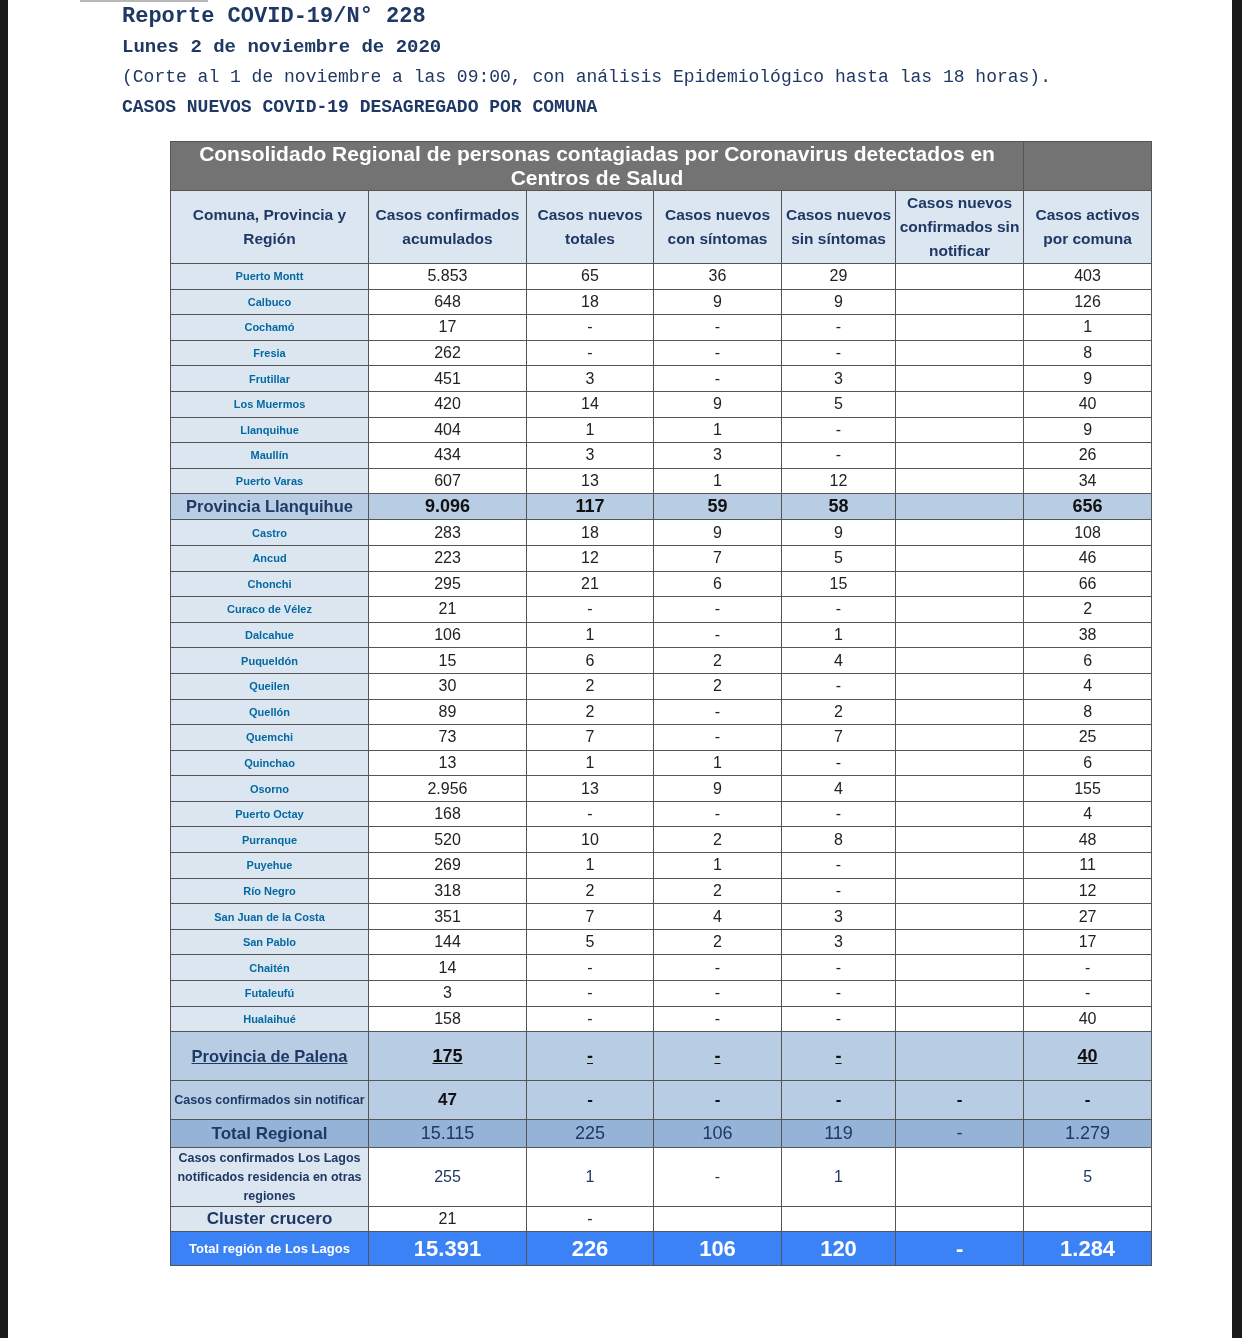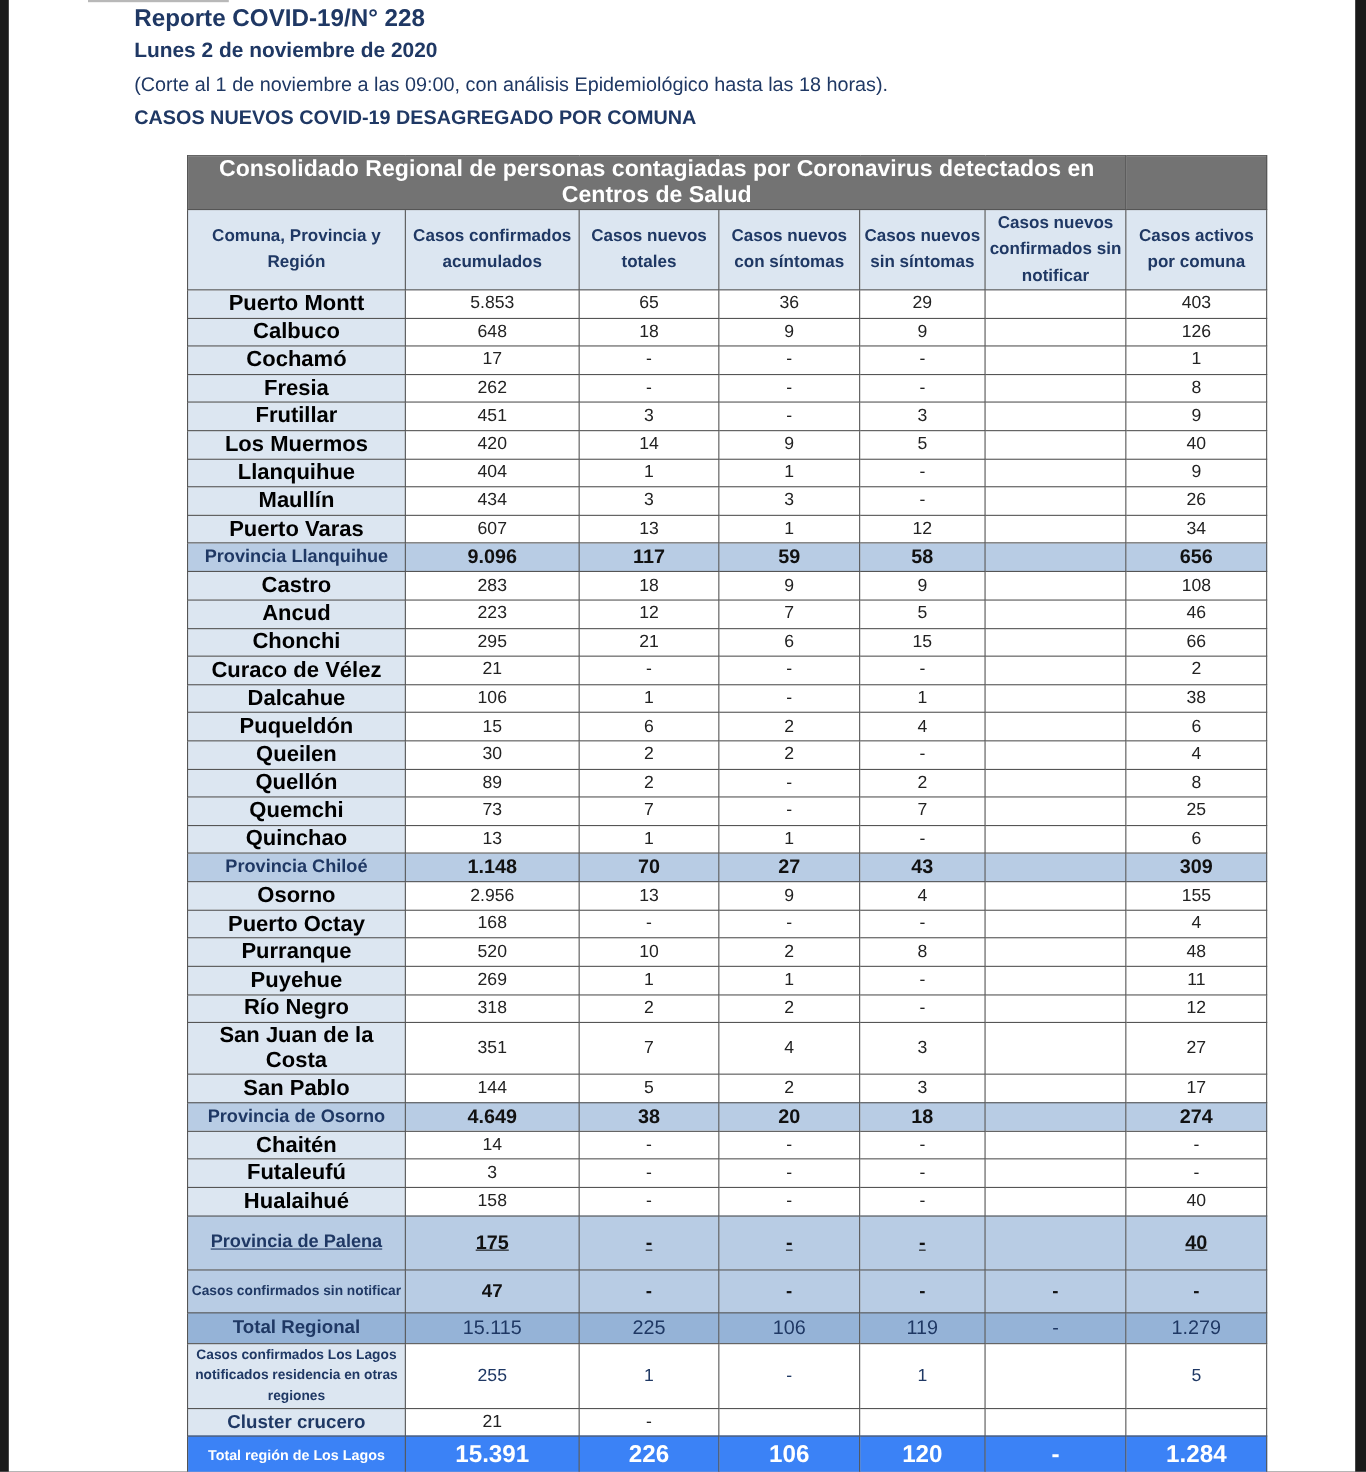--- a/index.html
+++ b/index.html
@@ -4,36 +4,36 @@
   <style>
     html, body { margin: 0; padding: 0; }
     body {
       width: 1242px; height: 1338px; background: #1a1a1a; position: relative; overflow: hidden;
       font-family: "Liberation Sans", sans-serif;
     }
     .page {
       position: absolute; left: 8px; top: 0; width: 1224px; height: 1338px; background: #ffffff;
     }
     .topline { position: absolute; left: 72px; top: 0; width: 128px; height: 2px; background: #b8b8b8; }
-    .header { position: absolute; left: 114px; top: 2px; color: #1f3864; }
+    .header { position: absolute; left: 114px; top: 2px; color: #1f3864; font-family: Liberation Mono, monospace; }
     .h-title { font-size: 22px; font-weight: bold; line-height: 30px; }
     .h-date { font-size: 19px; font-weight: bold; line-height: 30px; }
     .h-note { font-size: 18px; line-height: 30px; }
     .h-sub { font-size: 18px; font-weight: bold; line-height: 30px; }
 
     table.report {
       position: absolute; left: 170px; top: 141px; width: 981px;
       border-collapse: collapse; table-layout: fixed;
       font-family: "Liberation Sans", sans-serif; color: #222;
     }
     table.report td, table.report th { border: 1.5px solid #555; padding: 0; text-align: center; vertical-align: middle; }
     .title-row td { background: #737373; color: #fff; font-weight: bold; font-size: 21px; height: 31px; margin-left: 26px; }
     .head-row th { background: #dce6f1; color: #1f3864; font-weight: bold; font-size: 15.5px; height: 72px; line-height: 24px; }
     .row td { height: 24.6px; font-size: 16px; background: #fff; }
-    .row td.name { background: #dce6f1; color: #000000; font-weight: bold; font-size: 20px; }
+    .row td.name { background: #dce6f1; color: #0369a1; font-weight: bold; font-size: 11px; }
     .prov td { background: #b8cce4; font-weight: bold; font-size: 18px; color: #111; height: 25px; }
     .prov td.name { background: #b8cce4; color: #1f3864; font-size: 16.5px; }
     .palena td { height: 48px; vertical-align: top; padding-top: 3px; text-decoration: underline; }
     .sinnot td { background: #b8cce4; font-weight: bold; font-size: 17px; height: 38px; vertical-align: top; padding-top: 2px; color:#111; }
     .sinnot td.name { font-size: 12.5px; color: #1f3864; line-height: 19px; }
     .totreg td { background: #95b3d7; color: #1f3864; font-size: 18px; height: 27px; }
     .totreg td.name { font-weight: bold; font-size: 17px; }
     .otras td { background: #fff; color: #1f3864; font-size: 16px; height: 58px; vertical-align: top; padding-top: 2px; }
     .otras td.name { background: #dce6f1; font-weight: bold; font-size: 12.5px; line-height: 19px; }
     .cluster td { background: #fff; height: 24px; font-size: 16px; }
@@ -251,29 +251,20 @@
       </tr>
       <tr class="row">
         <td class="name">Quinchao</td>
         <td>13</td>
         <td>1</td>
         <td>1</td>
         <td>-</td>
         <td></td>
         <td>6</td>
       </tr>
-      <tr class="row prov">
-        <td class="name">Provincia Chiloé</td>
-        <td>1.148</td>
-        <td>70</td>
-        <td>27</td>
-        <td>43</td>
-        <td></td>
-        <td>309</td>
-      </tr>
       <tr class="row">
         <td class="name">Osorno</td>
         <td>2.956</td>
         <td>13</td>
         <td>9</td>
         <td>4</td>
         <td></td>
         <td>155</td>
       </tr>
       <tr class="row">
@@ -322,29 +313,20 @@
         <td>27</td>
       </tr>
       <tr class="row">
         <td class="name">San Pablo</td>
         <td>144</td>
         <td>5</td>
         <td>2</td>
         <td>3</td>
         <td></td>
         <td>17</td>
-      </tr>
-      <tr class="row prov">
-        <td class="name">Provincia de Osorno</td>
-        <td>4.649</td>
-        <td>38</td>
-        <td>20</td>
-        <td>18</td>
-        <td></td>
-        <td>274</td>
       </tr>
       <tr class="row">
         <td class="name">Chaitén</td>
         <td>14</td>
         <td>-</td>
         <td>-</td>
         <td>-</td>
         <td></td>
         <td>-</td>
       </tr>

